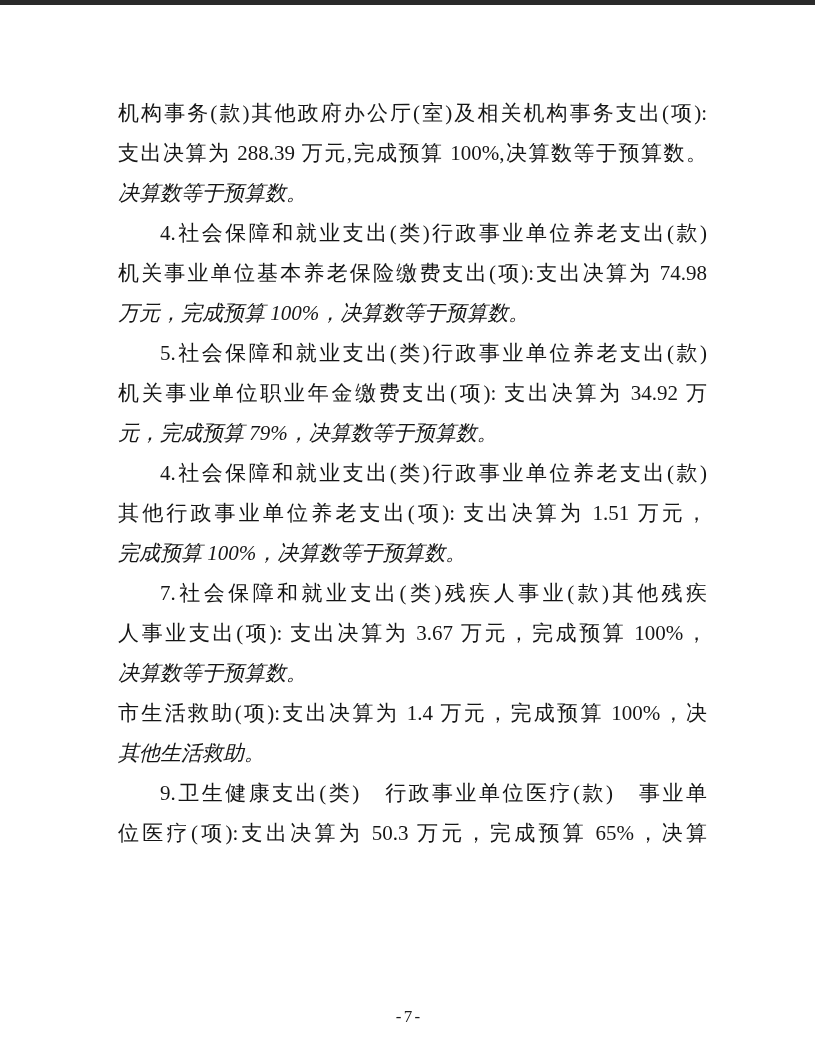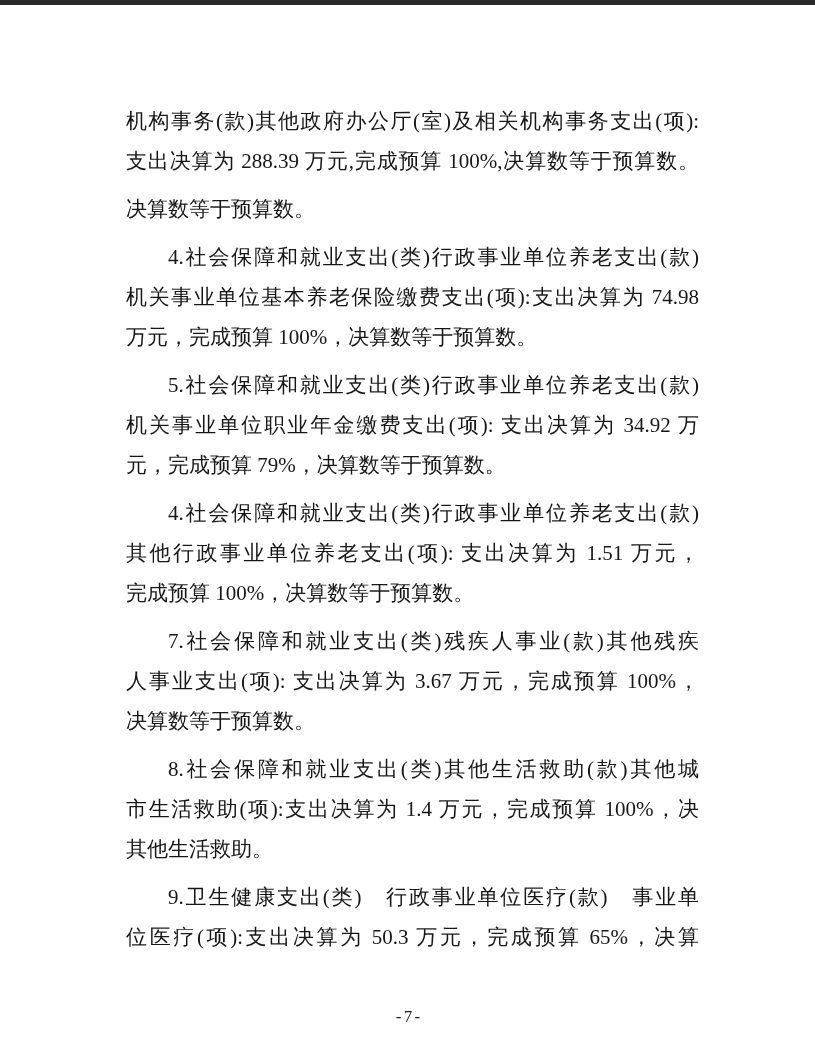--- a/index.html
+++ b/index.html
@@ -17,35 +17,36 @@
     top: 0; left: 0;
     width: 815px; height: 5px;
     background: #2a2a2a;
   }
   .text-block {
     position: absolute;
     left: 118px;
     top: 93px;
     width: 589px;
   }
-  .para { margin: 8px; padding: 0; }
+  .para { margin: 0; padding: 0; }
   .line {
     height: 40px;
     line-height: 40px;
     font-size: 21px;
     letter-spacing: 0;
     text-align: justify;
     text-align-last: justify;
     -moz-text-align-last: justify;
     overflow: hidden;
     white-space: normal;
   }
   .line.indent { padding-left: 42px; }
   .line.short {
     text-align-last: left;
+    font-style: italic;
     -moz-text-align-last: left;
   }
   .footer {
     position: absolute;
     top: 1005px;
     left: 0;
     width: 815px;
     text-align: center;
     font-size: 17px;
     line-height: 24px;
@@ -89,21 +90,20 @@
       <div class="line short">完成预算 100%，决算数等于预算数。</div>
     </div>
 
     <div class="para">
       <div class="line indent">7.社会保障和就业支出(类)残疾人事业(款)其他残疾</div>
       <div class="line">人事业支出(项): 支出决算为 3.67 万元，完成预算 100%，</div>
       <div class="line short">决算数等于预算数。</div>
     </div>
 
     <div class="para">
-      <div class="line indent">8.社会保障和就业支出(类)其他生活救助(款)其他城</div>
       <div class="line">市生活救助(项):支出决算为 1.4 万元，完成预算 100%，决</div>
       <div class="line short">其他生活救助。</div>
     </div>
 
     <div class="para">
       <div class="line indent">9.卫生健康支出(类)　行政事业单位医疗(款)　事业单</div>
       <div class="line">位医疗(项):支出决算为 50.3 万元，完成预算 65%，决算</div>
     </div>
 
   </div>

